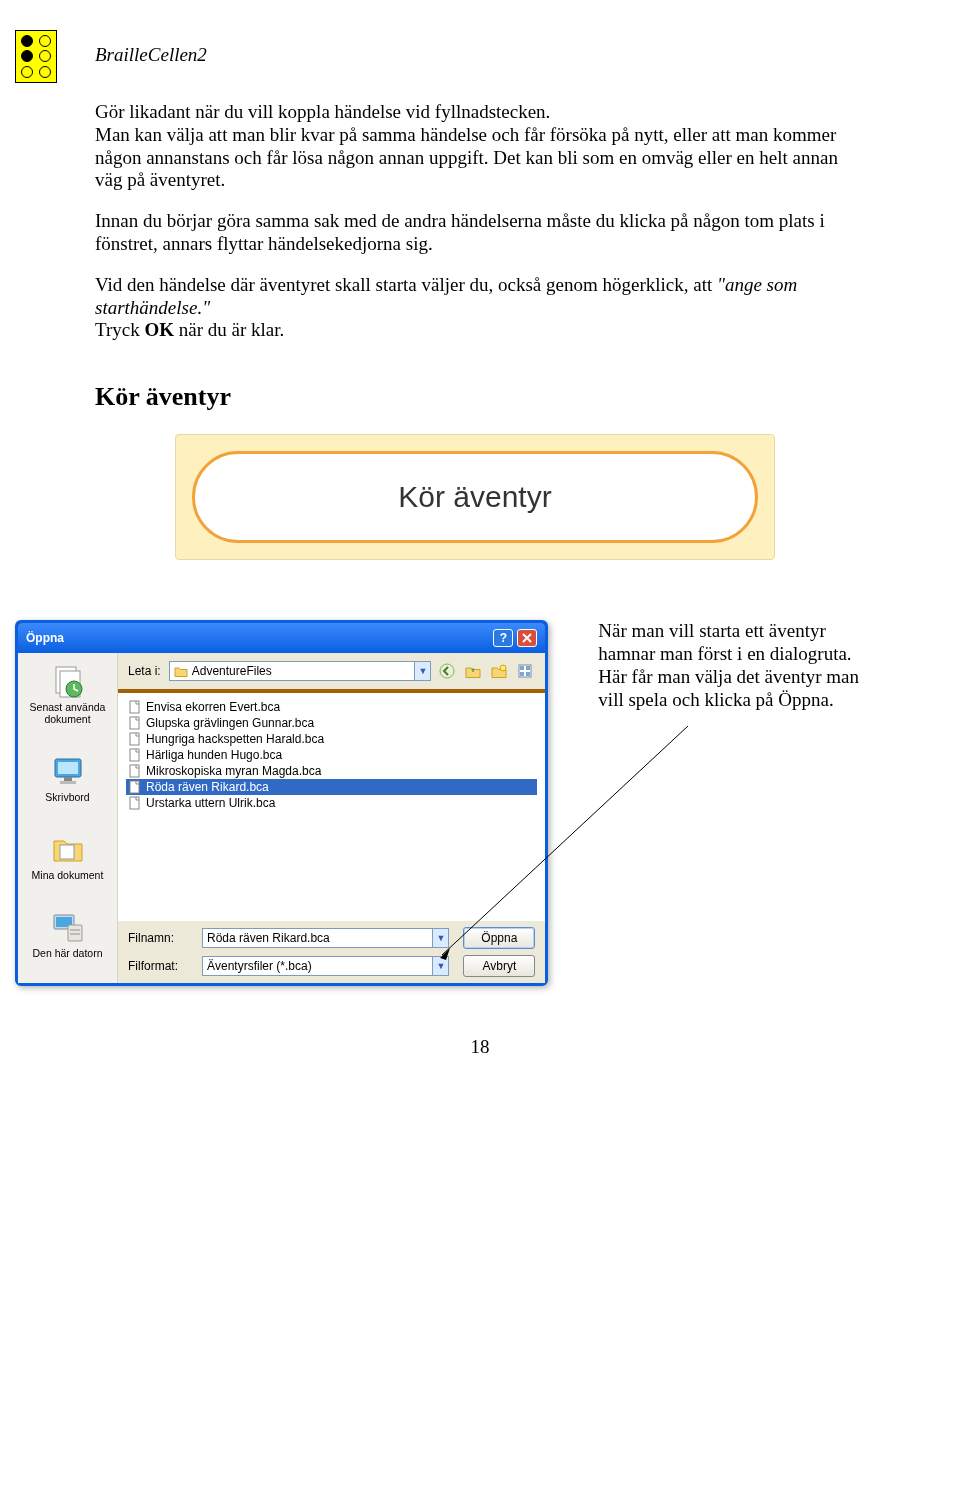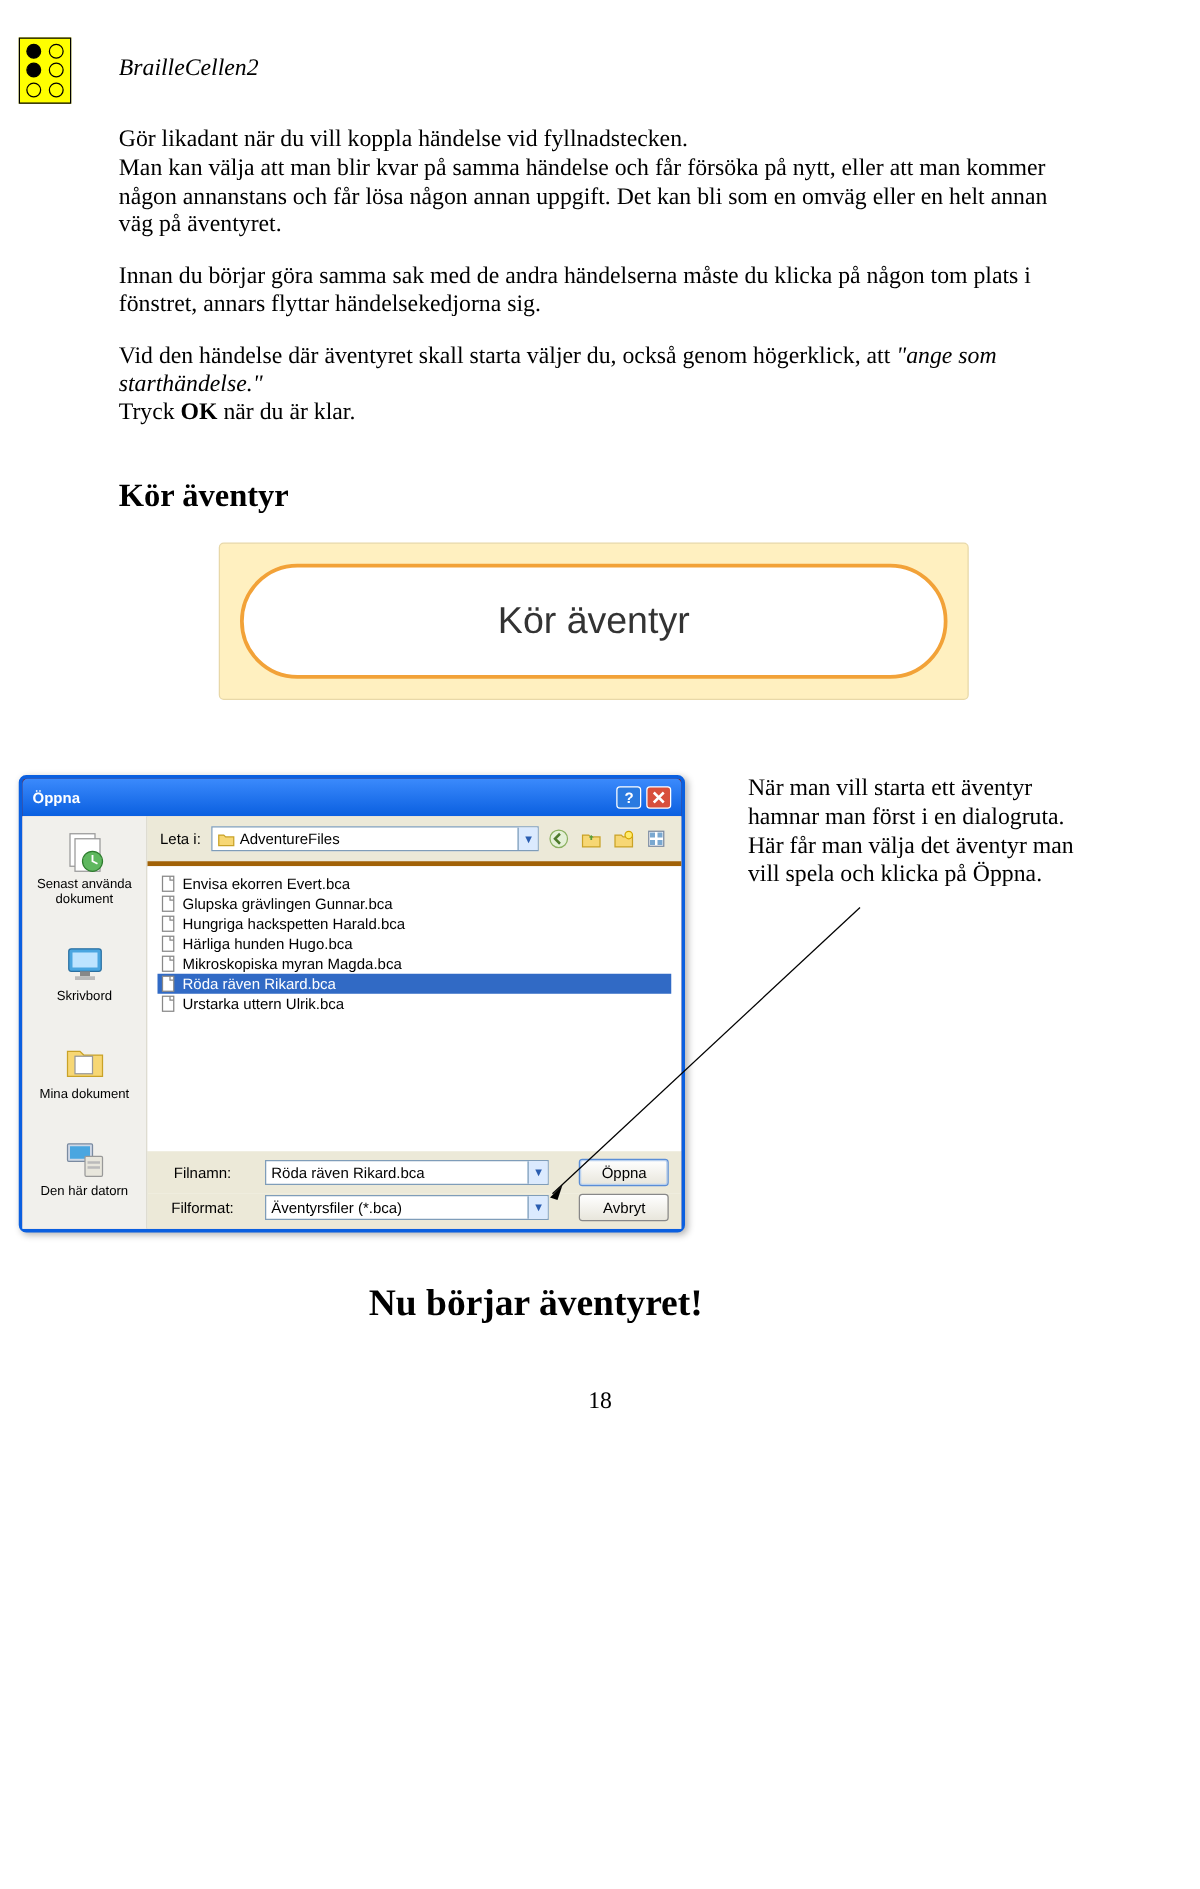--- a/index.html
+++ b/index.html
@@ -210,22 +210,21 @@
     font-size: 12px;
     padding: 1px 2px;
   }
   .file-row.selected { background: #316ac5; color: #fff; }
   .file-icon { width: 14px; height: 14px; flex-shrink: 0; }
   .bottom-row {
     display: flex;
     align-items: center;
     padding: 6px 10px;
     background: #ece9d8;
-    gap: 16px;
-    text-align: center;
+    gap: 6px;
   }
   .bottom-label { width: 68px; font-size: 12px; }
   .bottom-combo {
     flex: 1;
     height: 20px;
     border: 1px solid #7f9db9;
     background: #fff;
     display: flex;
     align-items: center;
     padding: 0 4px;
@@ -470,17 +469,16 @@
       <line x1="2" y1="235" x2="248" y2="6" class="connector"></line>
       <polygon points="0,238 10,228 6,240" fill="#000"></polygon>
     </svg>
 
     <div class="side-text" style="margin-left:32px;">
       <span>När man vill starta ett äventyr hamnar man först i en dialogruta.</span><br>
       <span>Här får man välja det äventyr man vill spela och klicka på Öppna.</span>
     </div>
   </div>
 
-  <div class="h1-center">Nu börjar äventyret!</div>
 
   <div class="page-number">18</div>
 
 </div>
 
 </body></html>

